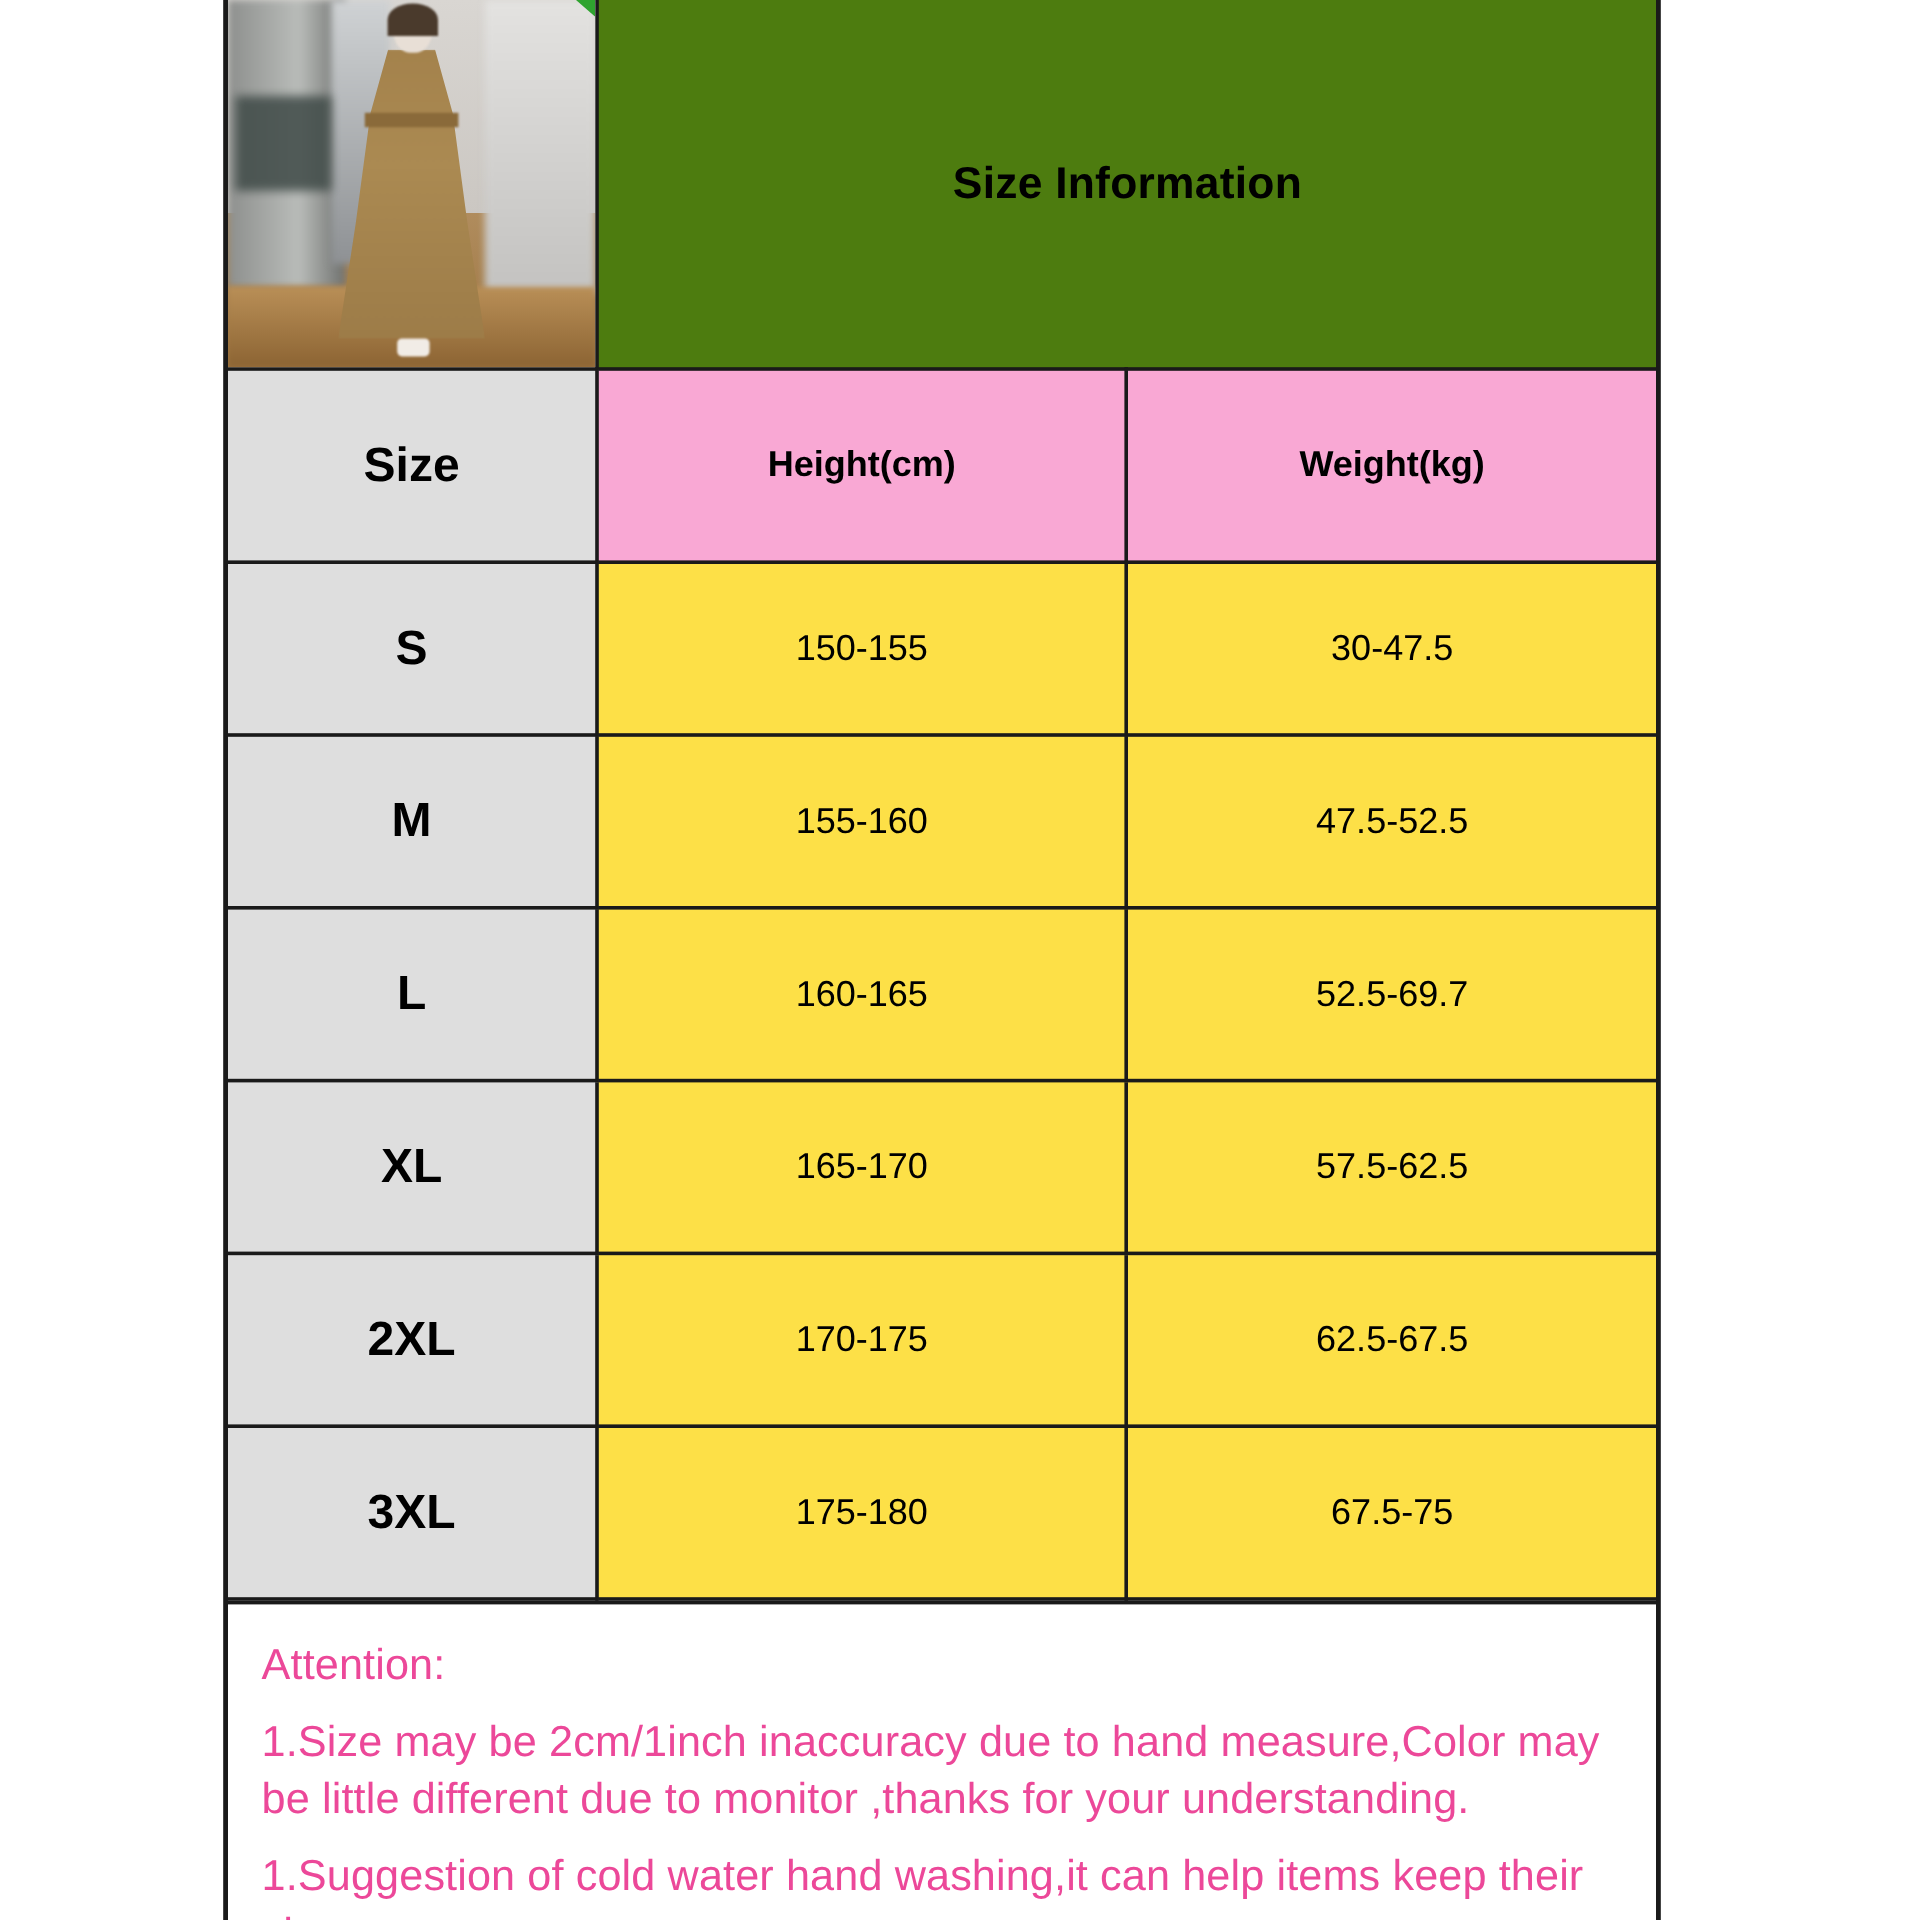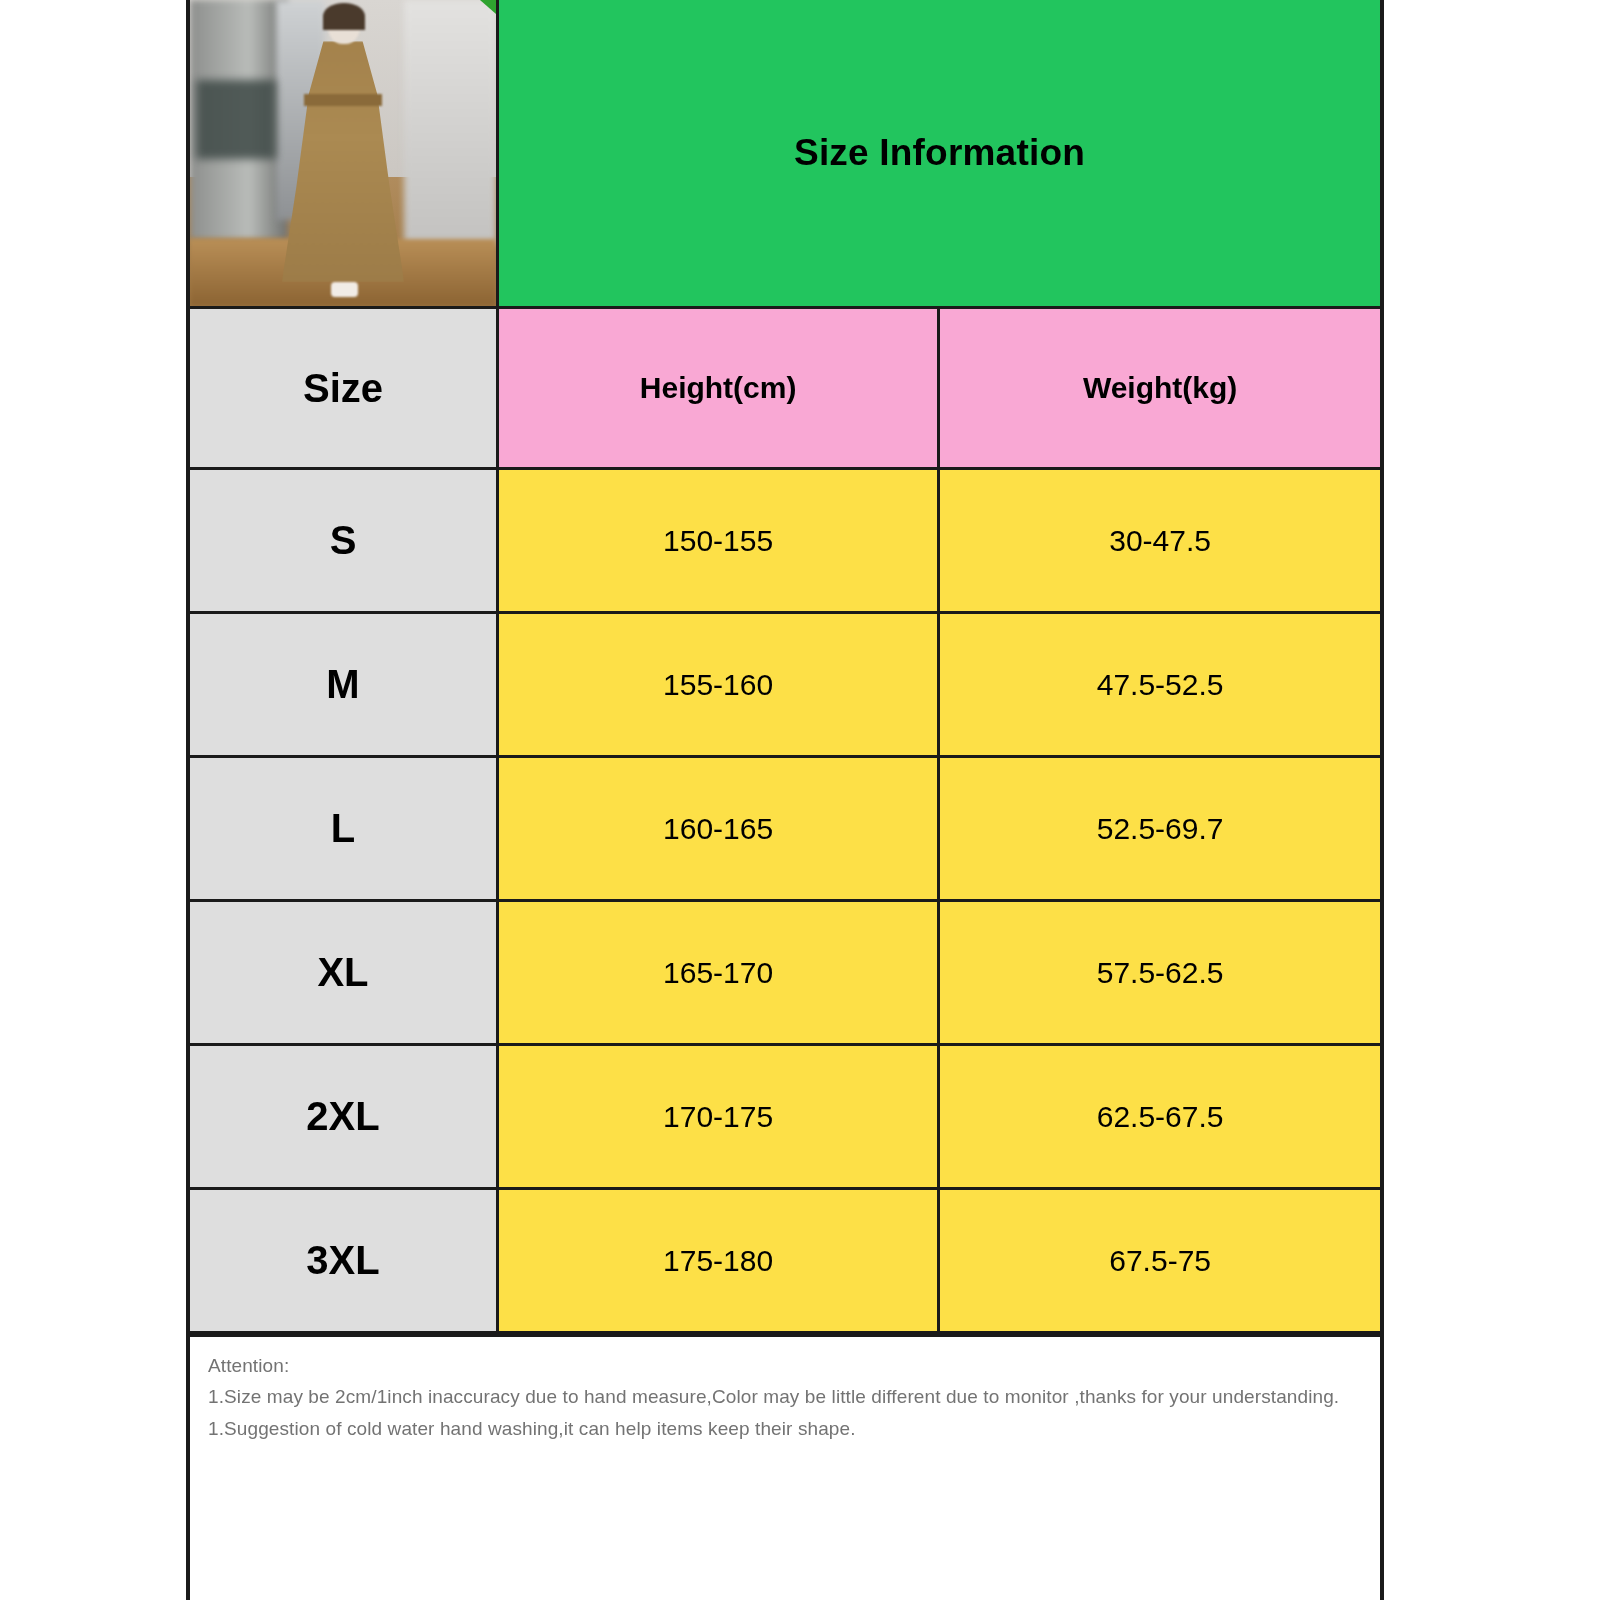--- a/index.html
+++ b/index.html
@@ -136,21 +136,21 @@
   }
   .ph-green {
     position: absolute;
     right: 0; top: 0; width: 16px; height: 14px;
     background: #2fa32f;
     clip-path: polygon(100% 0, 0 0, 100% 100%);
   }
   .title-cell {
     border-right: none !important;
     border-top: none !important;
-    background: #22c55e;
+    background: #4d7c0f;
   }
   .title-text {
     font-size: 37px;
     font-weight: bold;
     letter-spacing: .2px;
   }
   
   .hdr {
     background: #f9a8d4;
     height: 158px;
@@ -180,24 +180,24 @@
   .col-h { width: 448px; }
   .col-w { width: 444px; }
   tr:first-child .photo-cell { border-top: none; }
   .size-table tr td:first-child { border-left: none; }
   .size-table tr td:last-child { border-right: none; }
   .attention {
     padding: 10px 10px 0 12px;
     border-top: 3px solid #1a1a1a;
   }
   .attention p {
-    margin: 6px;
-    font-size: 19px;
+    margin: 16px;
+    font-size: 36px;
     line-height: 1.33;
-    color: #737373;
+    color: #ec4899;
     letter-spacing: .1px;
   }
 </style>
 </head>
 <body>
 
 <div class="page">
   <div class="sheet">
 
     <table class="size-table">

